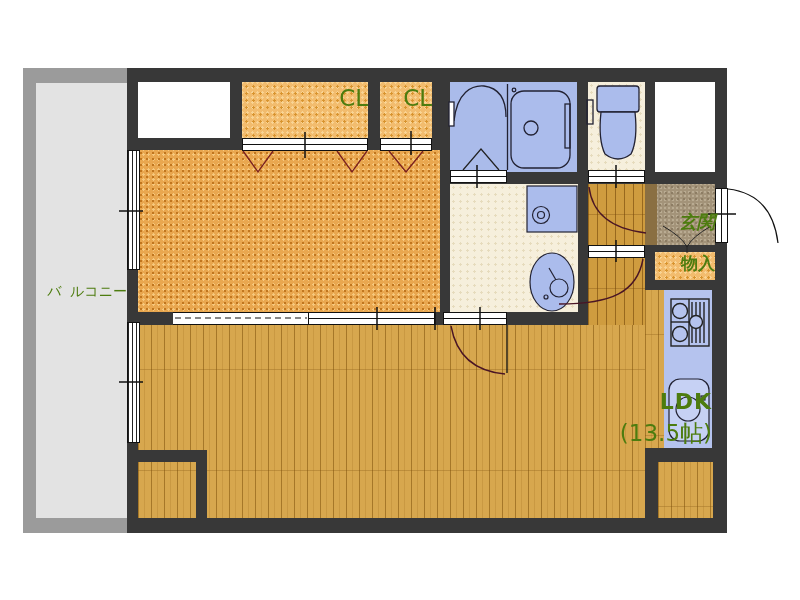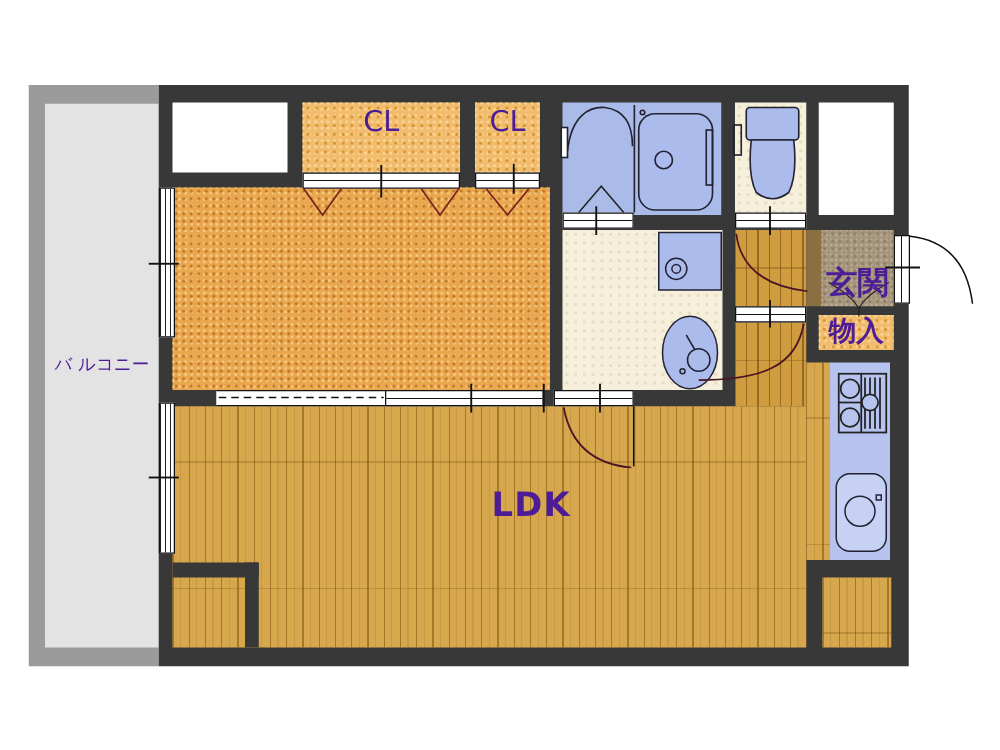--- a/index.html
+++ b/index.html
@@ -40,21 +40,21 @@
   .whitebox{background:#fff;}
   
   .doorbar-h{background:#fff;border:1px solid #111;box-sizing:border-box;
      background-image:linear-gradient(180deg, transparent 0 5px, #111 5px 6px, transparent 6px);}
   .doorbar-v{background:#fff;border:1px solid #111;box-sizing:border-box;
      background-image:linear-gradient(90deg, transparent 0 5px, #111 5px 6px, transparent 6px);}
   .window-v{background:#fff;border:1px solid #111;box-sizing:border-box;
      background-image:repeating-linear-gradient(90deg, #222 0 1px, transparent 1px 4px);}
   .slide-strip{background:#fff;border-top:1px solid #111;border-bottom:1px solid #111;box-sizing:border-box;}
   
-  .lbl{color:#4c1d95;text-align:center;line-height:1.1;white-space:nowrap;}
+  .lbl{color:#4d7c0f;text-align:right;line-height:1.1;white-space:nowrap;}
   svg{position:absolute;left:0;top:0;pointer-events:none;}
 </style>
 </head>
 <body>
 
 <div id="stage">
 
   <div class="abs balcony-frame" style="left:23px;top:68px;width:104px;height:465px;"></div>
   <div class="abs balcony-floor" style="left:36px;top:83px;width:91px;height:435px;"></div>
 
@@ -181,18 +181,19 @@
       <line x1="377" y1="307" x2="377" y2="330"></line>
       <line x1="435" y1="307" x2="435" y2="330"></line>
       <line x1="119" y1="211" x2="143" y2="211"></line>
       <line x1="119" y1="382" x2="143" y2="382"></line>
       <line x1="708" y1="214" x2="736" y2="214"></line>
     </g>
   </svg>
 
   <div class="abs lbl" style="left:242px;top:86px;width:126px;font-size:23px;font-weight:500;">CL</div>
   <div class="abs lbl" style="left:380px;top:86px;width:52px;font-size:23px;font-weight:500;">CL</div>
-  <div class="abs lbl" style="left:138px;top:390px;width:574px;font-size:27px;font-weight:600;letter-spacing:1px;">LDK</div>
-  <div class="abs lbl" style="left:657px;top:212px;width:58px;font-size:25px;font-weight:600;">玄関</div>
-  <div class="abs lbl" style="left:655px;top:254px;width:60px;font-size:22px;font-weight:600;">物入</div>
-  <div class="abs lbl" style="left:36px;top:285px;width:91px;font-size:14px;">バ ルコニー</div>
+  <div class="abs lbl" style="left:138px;top:390px;width:574px;font-size:22px;font-weight:600;letter-spacing:1px;">LDK</div>
+  <div class="abs lbl" style="left:138px;top:421px;width:574px;font-size:23px;">(13.5帖)</div>
+  <div class="abs lbl" style="left:657px;top:212px;width:58px;font-size:18px;font-weight:600;font-style:italic;">玄関</div>
+  <div class="abs lbl" style="left:655px;top:254px;width:60px;font-size:17px;font-weight:600;">物入</div>
+  <div class="abs lbl" style="left:36px;top:285px;width:91px;font-size:14px;font-family:Liberation Mono, monospace;">バ ルコニー</div>
 
 </div>
 
 </body></html>

